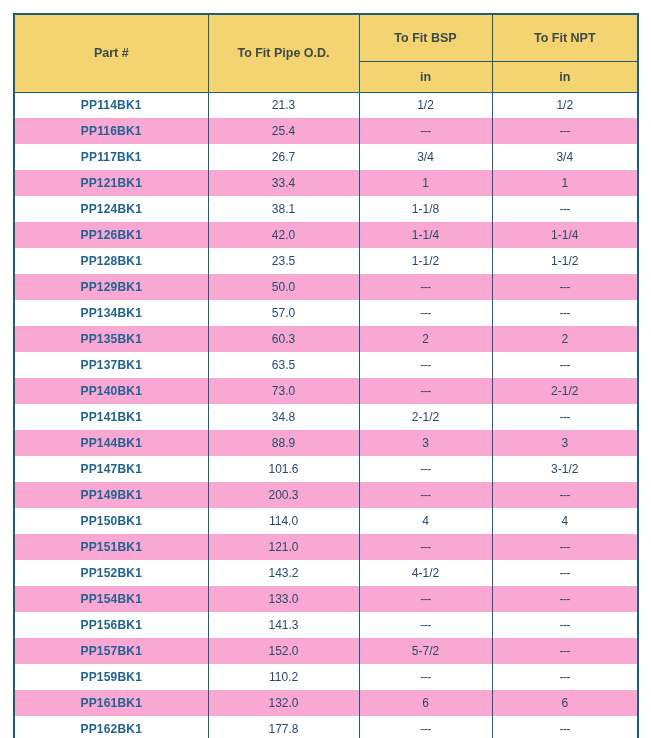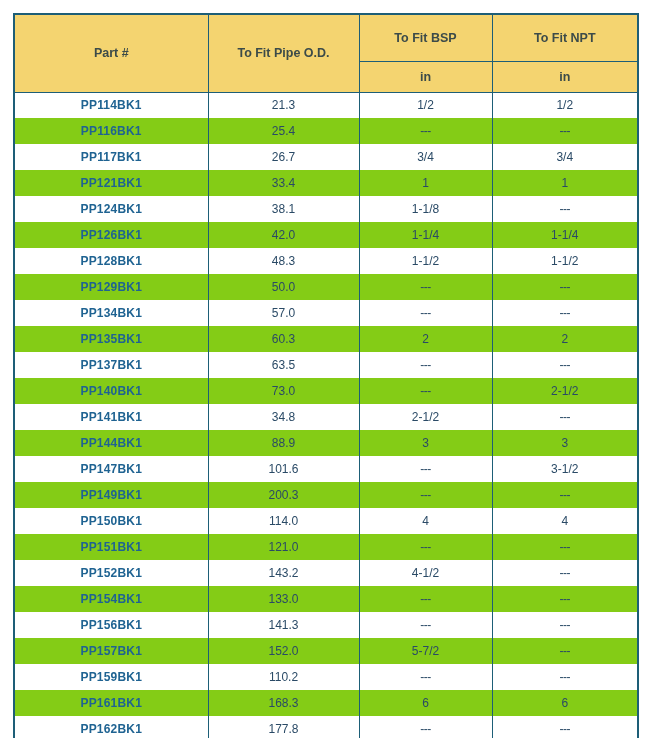--- a/index.html
+++ b/index.html
@@ -55,21 +55,21 @@
     color: #2a4a66;
   }
   tbody td.first { border-left: none; }
   tbody td.last  { border-right: none; }
   tbody td.part {
     color: #1f6392;
     font-weight: bold;
     letter-spacing: 0.2px;
   }
   tbody tr.odd  td { background: #ffffff; margin-left: 48px; }
-  tbody tr.even td { background: #84cc16; }
+  tbody tr.even td { background: #f9a8d4; }
   tbody tr:first-child td { border-top: 1.5px solid #1d5e77; }
   .dash { letter-spacing: -0.5px; }
 </style>
 </head>
 <body>
 
 <div id="spec-table-wrap">
   <table class="spec-table">
     <colgroup>
       <col class="c-part">
@@ -121,21 +121,21 @@
           <td class="last"><span class="dash">---</span></td>
         </tr>
         <tr class="even">
           <td class="part first">PP126BK1</td>
           <td>42.0</td>
           <td>1-1/4</td>
           <td class="last">1-1/4</td>
         </tr>
         <tr class="odd">
           <td class="part first">PP128BK1</td>
-          <td>48.3</td>
+          <td>23.5</td>
           <td>1-1/2</td>
           <td class="last">1-1/2</td>
         </tr>
         <tr class="even">
           <td class="part first">PP129BK1</td>
           <td>50.0</td>
           <td><span class="dash">---</span></td>
           <td class="last"><span class="dash">---</span></td>
         </tr>
         <tr class="odd">
@@ -223,21 +223,21 @@
           <td class="last"><span class="dash">---</span></td>
         </tr>
         <tr class="odd">
           <td class="part first">PP159BK1</td>
           <td>110.2</td>
           <td><span class="dash">---</span></td>
           <td class="last"><span class="dash">---</span></td>
         </tr>
         <tr class="even">
           <td class="part first">PP161BK1</td>
-          <td>168.3</td>
+          <td>132.0</td>
           <td>6</td>
           <td class="last">6</td>
         </tr>
         <tr class="odd">
           <td class="part first">PP162BK1</td>
           <td>177.8</td>
           <td><span class="dash">---</span></td>
           <td class="last"><span class="dash">---</span></td>
         </tr>
       </tbody>

